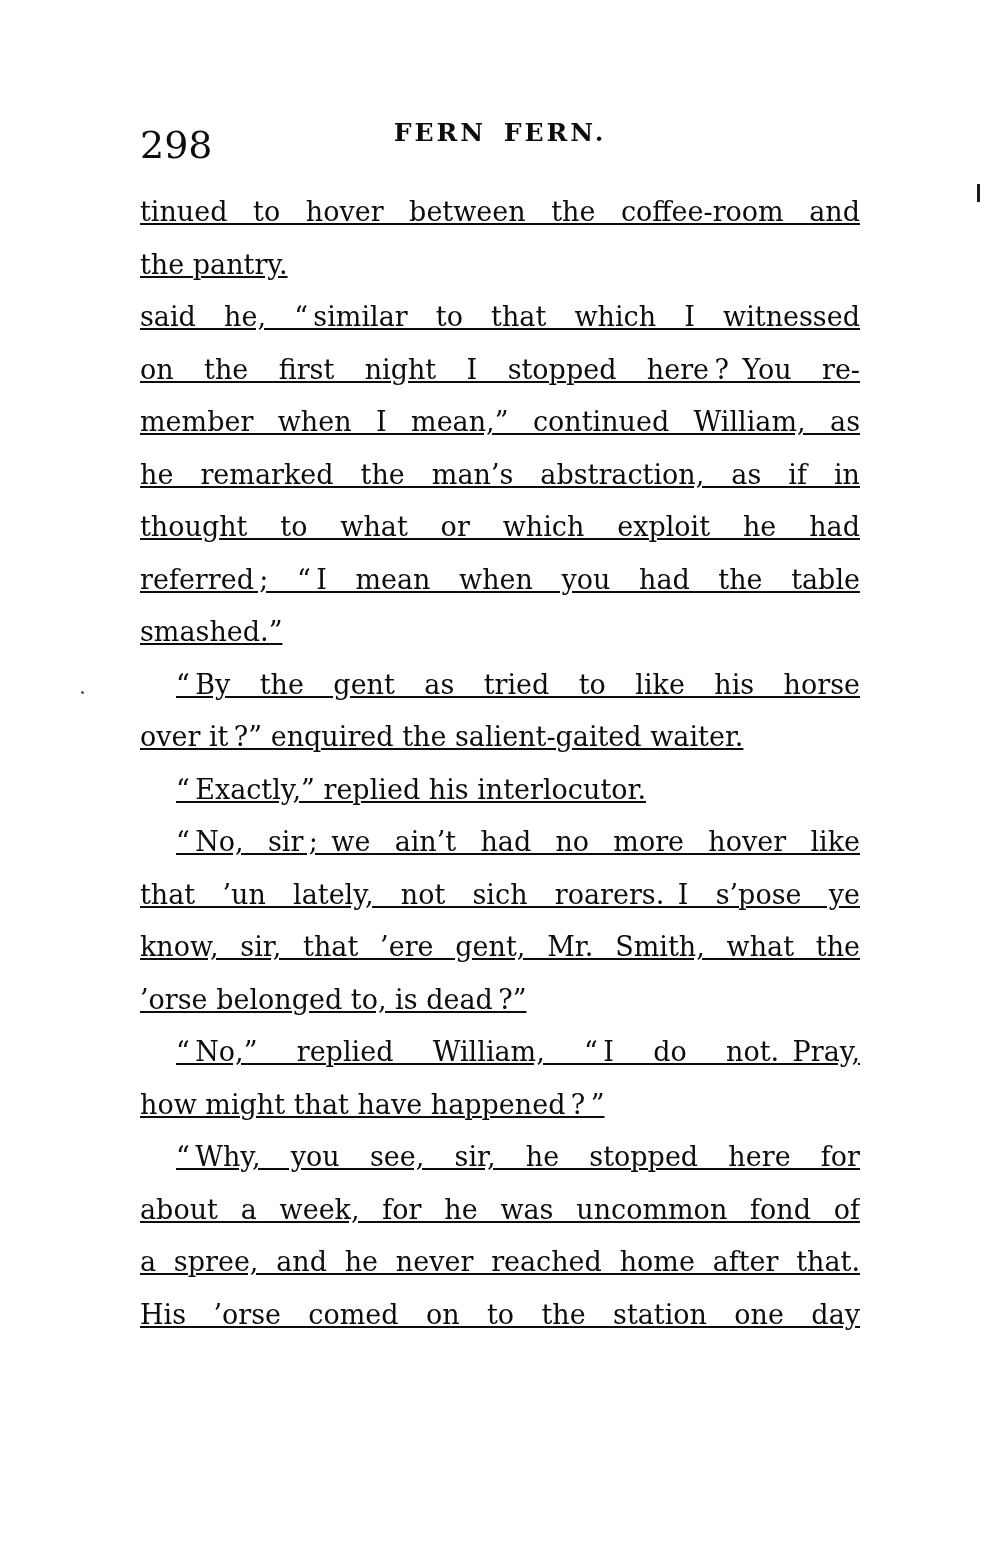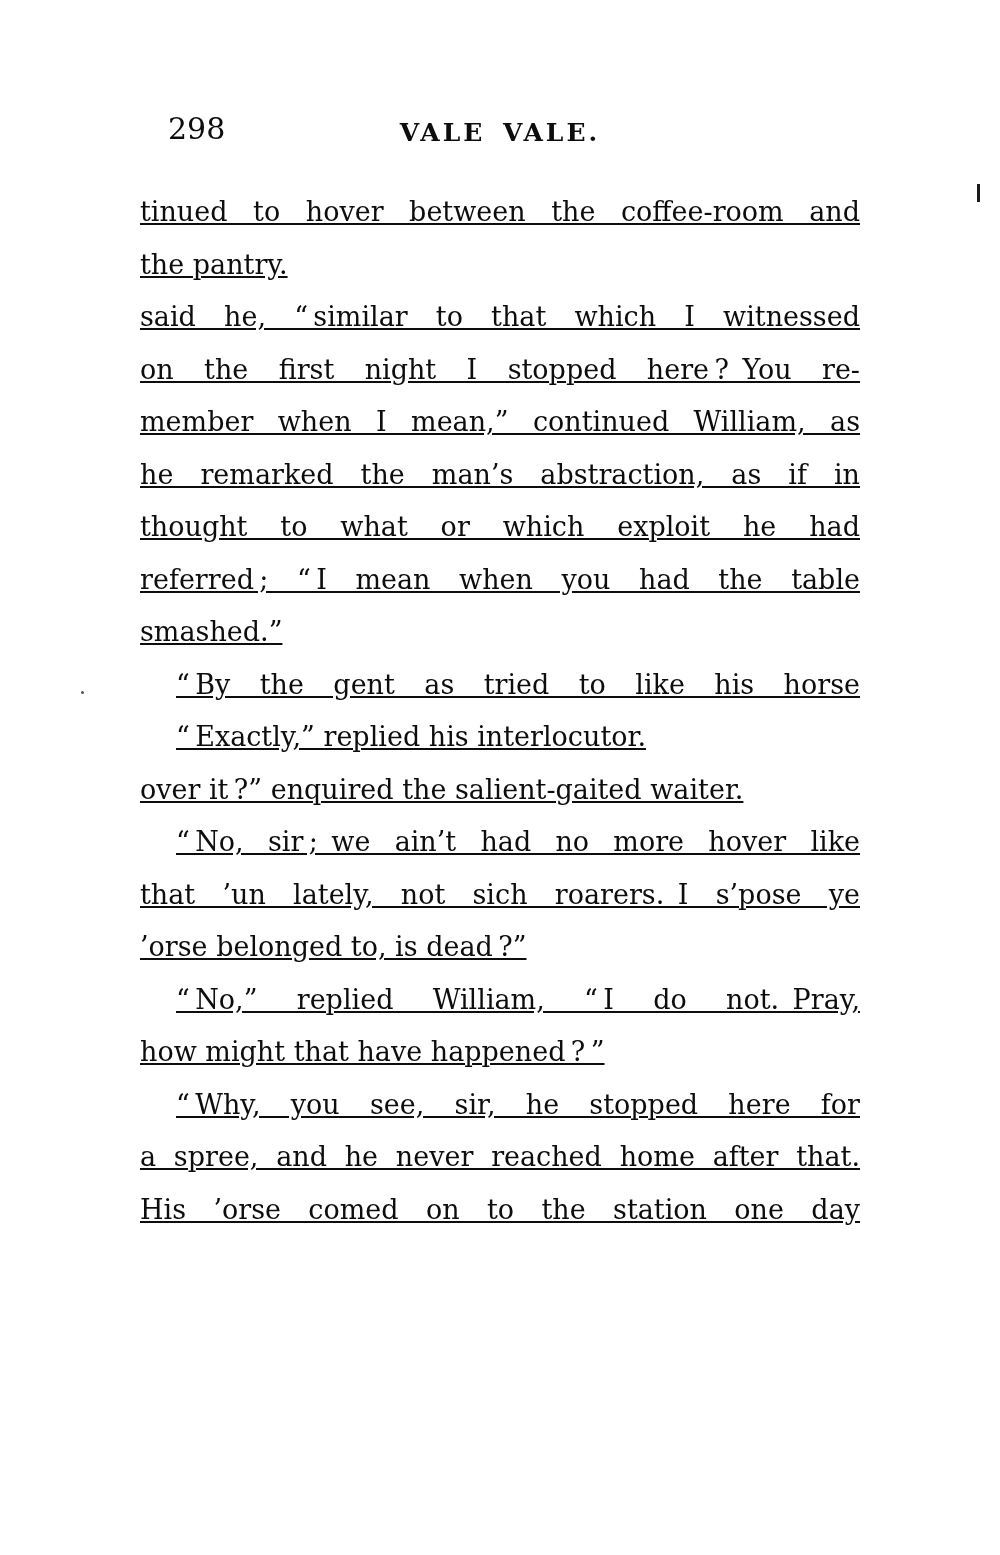--- a/index.html
+++ b/index.html
@@ -19,24 +19,23 @@
   .running-header {
     position: absolute;
     top: 112px;
     left: 140px;
     width: 720px;
     height: 40px;
   }
   .page-number {
     position: absolute;
     left: 0;
-    top: 0;
-    font-size: 30px;
+    top: 16px;
+    font-size: 38px;
     line-height: 34px;
-    margin-left: 28px;
   }
   .running-title {
     position: absolute;
     left: 0;
     right: 0;
     top: 6px;
     text-align: center;
     font-size: 25px;
     line-height: 30px;
     font-weight: bold;
@@ -84,42 +83,44 @@
     border-radius: 50%;
   }
 </style>
 </head>
 <body>
 
 <div class="page">
 
   <div class="running-header">
     <span class="page-number">298</span>
-    <span class="running-title">VALE VALE.</span>
+    <span class="running-title">FERN FERN.</span>
   </div>
 
   <main class="page-body">
       <div class="line">tinued to hover between the coffee-room and</div>
       <div class="line no-justify">the pantry.</div>
       <div class="line">said he, “ similar to that which I witnessed</div>
       <div class="line">on the first night I stopped here ? You re-</div>
       <div class="line">member when I mean,” continued William, as</div>
       <div class="line">he remarked the man’s abstraction, as if in</div>
       <div class="line">thought to what or which exploit he had</div>
       <div class="line">referred ; “ I mean when you had the table</div>
       <div class="line no-justify">smashed.”</div>
       <div class="line indent">“ By the gent as tried to like his horse</div>
+      <div class="line no-justify">over it ?” enquired the salient-gaited waiter.</div>
       <div class="line no-justify indent">“ Exactly,” replied his interlocutor.</div>
-      <div class="line no-justify">over it ?” enquired the salient-gaited waiter.</div>
       <div class="line indent">“ No, sir ; we ain’t had no more hover like</div>
       <div class="line">that ’un lately, not sich roarers. I s’pose ye</div>
+      <div class="line">know, sir, that ’ere gent, Mr. Smith, what the</div>
       <div class="line no-justify">’orse belonged to, is dead ?”</div>
       <div class="line indent">“ No,” replied William, “ I do not. Pray,</div>
       <div class="line no-justify">how might that have happened ? ”</div>
       <div class="line indent">“ Why, you see, sir, he stopped here for</div>
+      <div class="line">about a week, for he was uncommon fond of</div>
       <div class="line">a spree, and he never reached home after that.</div>
       <div class="line">His ’orse comed on to the station one day</div>
     </main>
 
   <div class="artifact-tick"></div>
   <div class="artifact-speck"></div>
 
 </div>
 
 </body></html>

